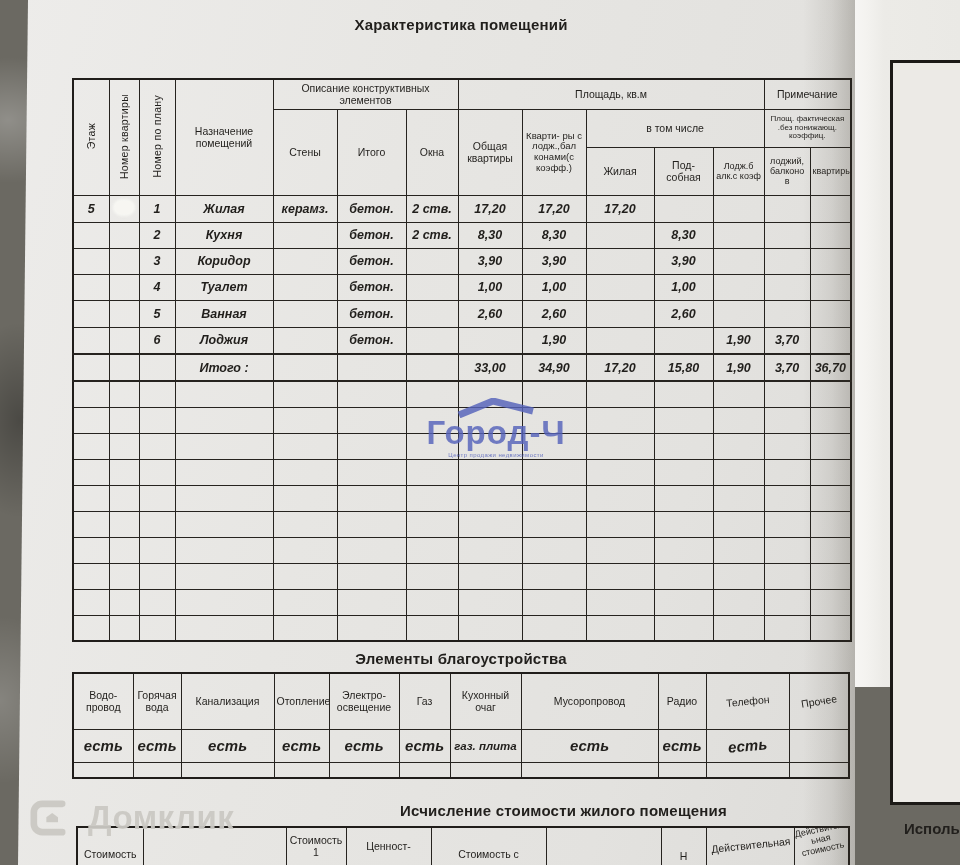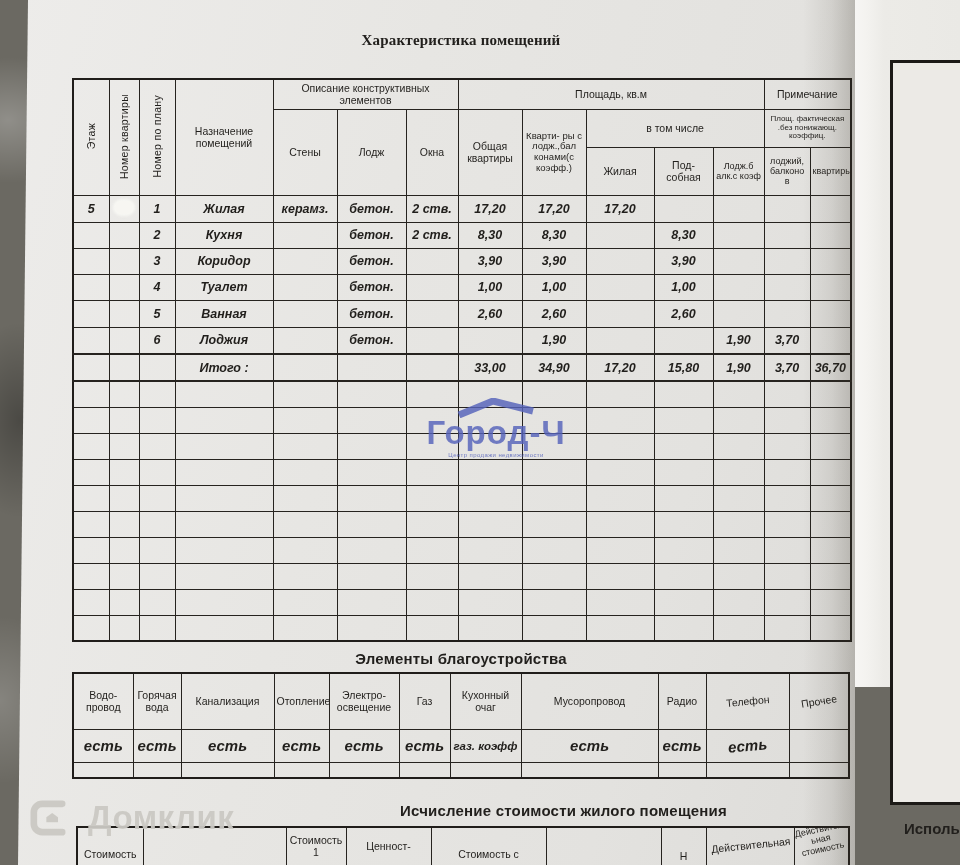--- a/index.html
+++ b/index.html
@@ -37,21 +37,21 @@
     overflow:hidden;
   }
   .page-main::after {   
     content:""; position:absolute; top:0; right:0; width:52px; height:100%;
     background:linear-gradient(90deg, rgba(62,56,44,0) 0%, rgba(62,56,44,.10) 55%, rgba(62,56,44,.26) 100%);
     pointer-events:none;
   }
 
   .doc-title { position:absolute; left:60px; width:778px; text-align:center;
     font-size:15px; font-weight:700; letter-spacing:.2px; }
-  #title-char { top:32px;font-family:Liberation Serif, serif; }
+  #title-char { top:16px; }
   #title-amen { top:650px; }
   #title-cost { top:802px; left:388px; width:auto; white-space:nowrap; }
 
   table { border-collapse:collapse; table-layout:fixed; background:transparent; }
   th,td { border:1.5px solid #26231f; overflow:hidden; }
   th { font-weight:400; font-size:10.5px; line-height:1.15; text-align:center; vertical-align:middle; padding:1px 2px; }
   td { font-size:12.5px; text-align:center; vertical-align:middle; padding:0 2px; }
 
   
   #rooms { position:absolute; left:60px; top:78px; width:778px; border:2.5px solid #201d1a; }
@@ -128,21 +128,21 @@
         <th rowspan="3"><span class="vwrap">Этаж</span></th>
         <th rowspan="3"><span class="vwrap">Номер квартиры</span></th>
         <th rowspan="3"><span class="vwrap">Номер по плану</span></th>
         <th rowspan="3">Назначение помещений</th>
         <th colspan="3">Описание конструктивных элементов</th>
         <th colspan="5">Площадь, кв.м</th>
         <th colspan="2">Примечание</th>
       </tr>
       <tr style="height:38px">
         <th rowspan="2">Стены</th>
-        <th rowspan="2">Лодж</th>
+        <th rowspan="2">Итого</th>
         <th rowspan="2">Окна</th>
         <th rowspan="2">Общая квартиры</th>
         <th rowspan="2" class="fs95">Кварти- ры с лодж.,бал конами(с коэфф.)</th>
         <th colspan="3">в том числе</th>
         <th colspan="2" class="fs85">Площ. фактическая .без понижающ. коэффиц.</th>
       </tr>
       <tr style="height:48px">
         <th>Жилая</th>
         <th>Под- собная</th>
         <th class="fs9">Лодж.б алк.с коэф</th>
@@ -458,21 +458,21 @@
       <th><span class="tilt-s">Телефон</span></th>
       <th><span class="tilt-m">Прочее</span></th>
     </tr>
     <tr style="height:33px">
       <td class="v">есть</td>
       <td class="v">есть</td>
       <td class="v">есть</td>
       <td class="v">есть</td>
       <td class="v">есть</td>
       <td class="v">есть</td>
-      <td class="v" style="font-size:11.5px">газ. коэфф</td>
+      <td class="v" style="font-size:11.5px">газ. плита</td>
       <td class="v">есть</td>
       <td class="v">есть</td>
       <td class="v"><span class="tilt-s">есть</span></td>
       <td class="v"></td>
     </tr>
     <tr style="height:16px">
       <td></td>
           <td></td>
       <td></td>
           <td></td>

